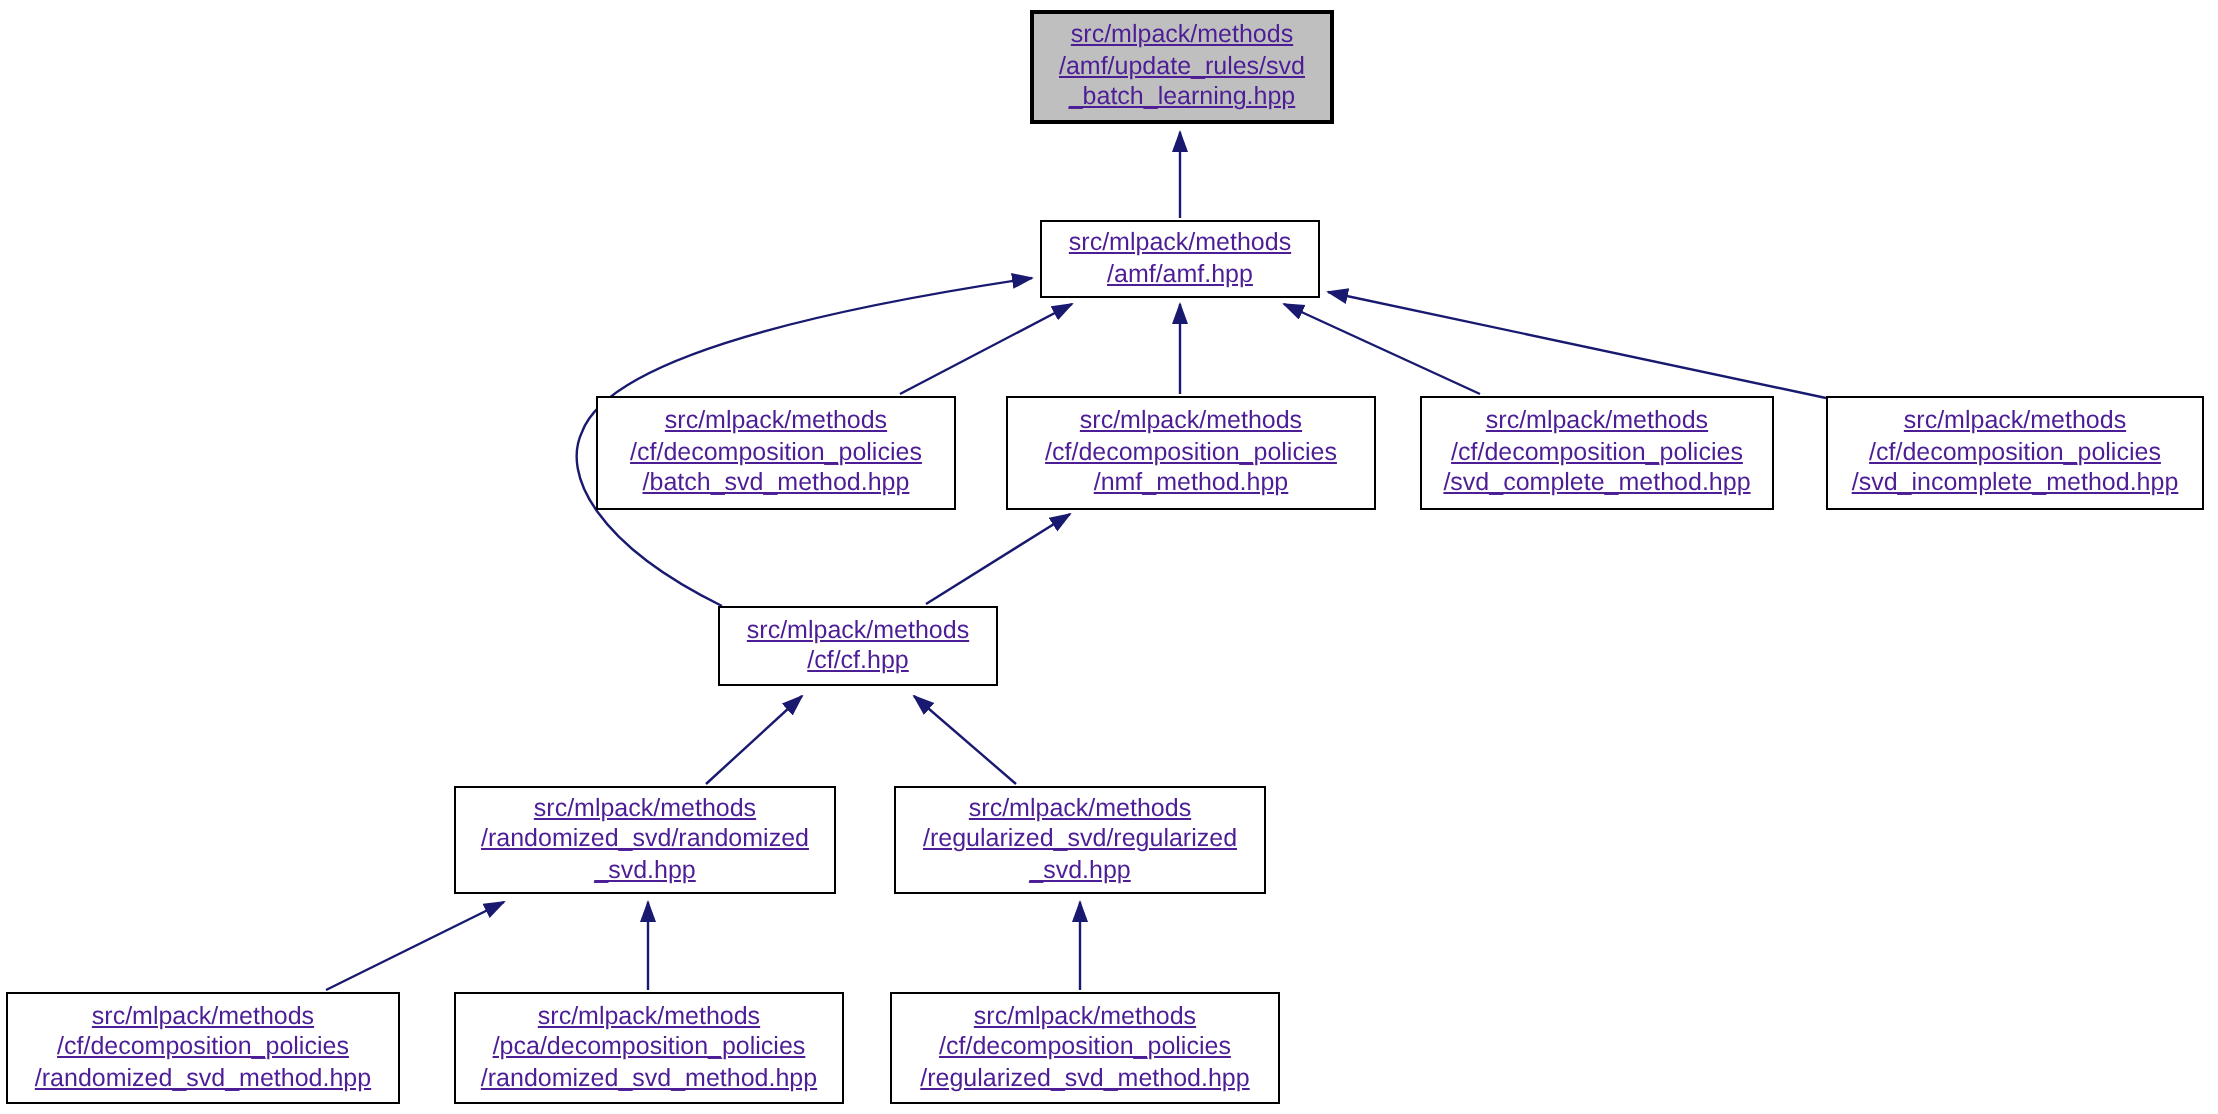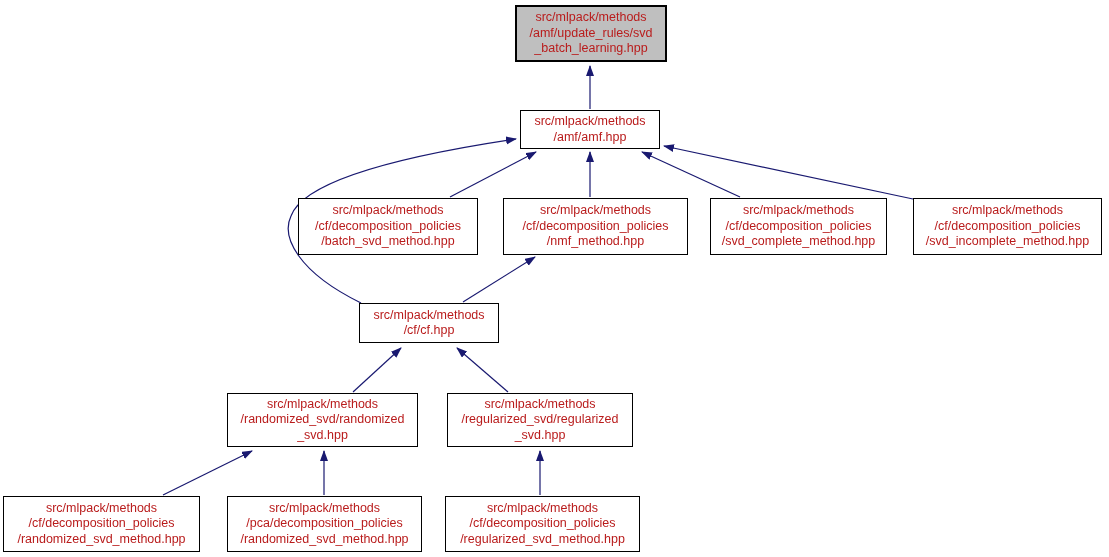--- a/index.html
+++ b/index.html
@@ -20,29 +20,30 @@
     top: 0;
     left: 0;
     width: 1109px;
     height: 557px;
   }
   .node {
     position: absolute;
     box-sizing: border-box;
     background: #ffffff;
     border: 1px solid #000000;
-    color: #b91c1c;
+    color: #4c1d95;
     font-size: 12.5px;
     line-height: 15.5px;
     display: flex;
     align-items: center;
     justify-content: center;
     text-align: center;
     white-space: pre-line;
     cursor: pointer;
+    text-decoration: underline;
   }
   .node.highlighted {
     background: #bfbfbf;
     border-width: 2px;
   }
   .edge {
     fill: none;
     stroke: #191970;
     stroke-width: 1.2px;
   }

